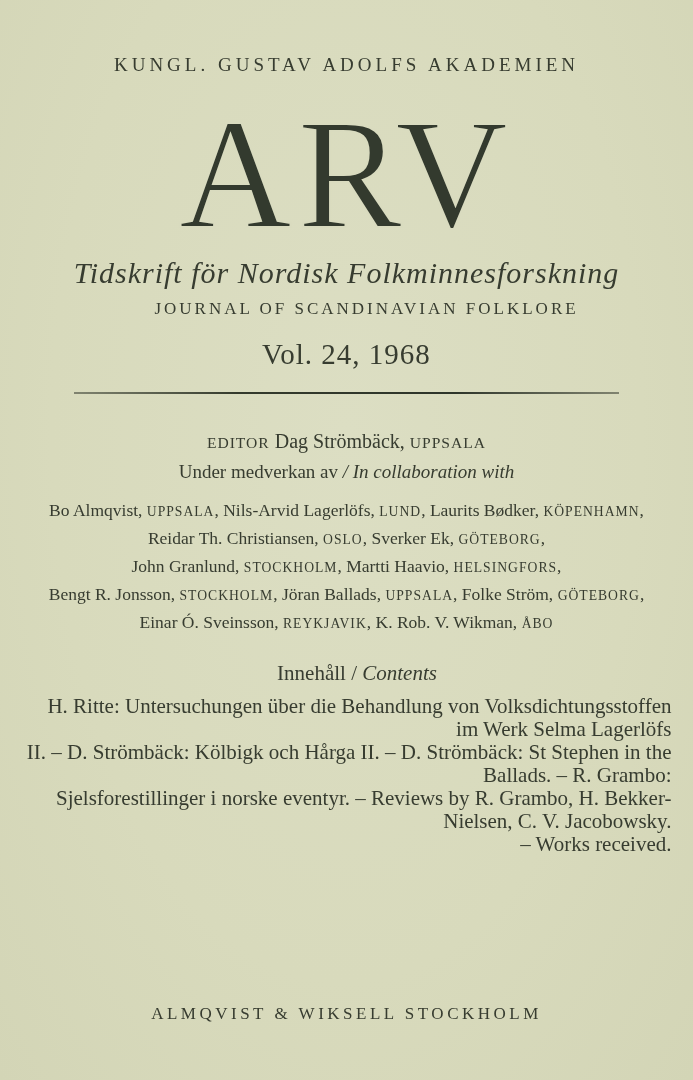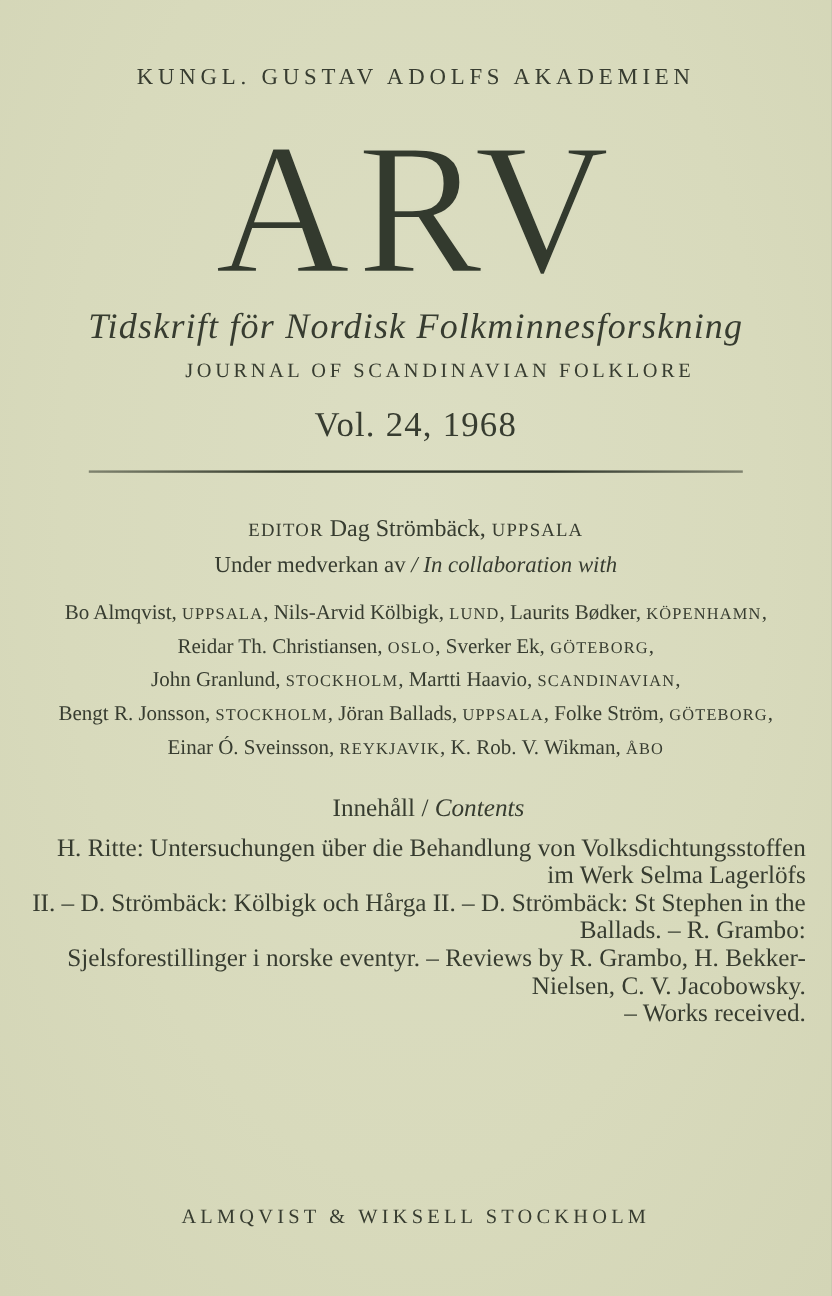--- a/index.html
+++ b/index.html
@@ -140,23 +140,23 @@
 
   <div class="volume">Vol. 24, 1968</div>
 
   <div class="rule"></div>
 
   <div class="editor-line"><span class="seg-sc">EDITOR</span><span> Dag Strömbäck, </span><span class="seg-sc">UPPSALA</span></div>
 
   <div class="collab-intro"><span>Under medverkan av </span><span class="seg-it">/ In collaboration with</span></div>
 
   <div class="collab-list">
-    <div class="collab-line"><span>Bo Almqvist, </span><span class="seg-sc">UPPSALA</span><span>, Nils-Arvid Kölbigk, </span><span class="seg-sc">LUND</span><span>, Laurits Bødker, </span><span class="seg-sc">KÖPENHAMN</span><span>,</span></div>
+    <div class="collab-line"><span>Bo Almqvist, </span><span class="seg-sc">UPPSALA</span><span>, Nils-Arvid Lagerlöfs, </span><span class="seg-sc">LUND</span><span>, Laurits Bødker, </span><span class="seg-sc">KÖPENHAMN</span><span>,</span></div>
     <div class="collab-line"><span>Reidar Th. Christiansen, </span><span class="seg-sc">OSLO</span><span>, Sverker Ek, </span><span class="seg-sc">GÖTEBORG</span><span>,</span></div>
-    <div class="collab-line"><span>John Granlund, </span><span class="seg-sc">STOCKHOLM</span><span>, Martti Haavio, </span><span class="seg-sc">SCANDINAVIAN</span><span>,</span></div>
+    <div class="collab-line"><span>John Granlund, </span><span class="seg-sc">STOCKHOLM</span><span>, Martti Haavio, </span><span class="seg-sc">HELSINGFORS</span><span>,</span></div>
     <div class="collab-line"><span>Bengt R. Jonsson, </span><span class="seg-sc">STOCKHOLM</span><span>, Jöran Ballads, </span><span class="seg-sc">UPPSALA</span><span>, Folke Ström, </span><span class="seg-sc">GÖTEBORG</span><span>,</span></div>
     <div class="collab-line"><span>Einar Ó. Sveinsson, </span><span class="seg-sc">REYKJAVIK</span><span>, K. Rob. V. Wikman, </span><span class="seg-sc">ÅBO</span></div>
   </div>
 
   <div class="contents-heading"><span>Innehåll / </span><span class="seg-it">Contents</span></div>
 
   <div class="contents-body">
     <div class="contents-line">H. Ritte: Untersuchungen über die Behandlung von Volksdichtungsstoffen im Werk Selma Lagerlöfs</div>
     <div class="contents-line">II. – D. Strömbäck: Kölbigk och Hårga II. – D. Strömbäck: St Stephen in the Ballads. – R. Grambo:</div>
     <div class="contents-line">Sjelsforestillinger i norske eventyr. – Reviews by R. Grambo, H. Bekker-Nielsen, C. V. Jacobowsky.</div>

